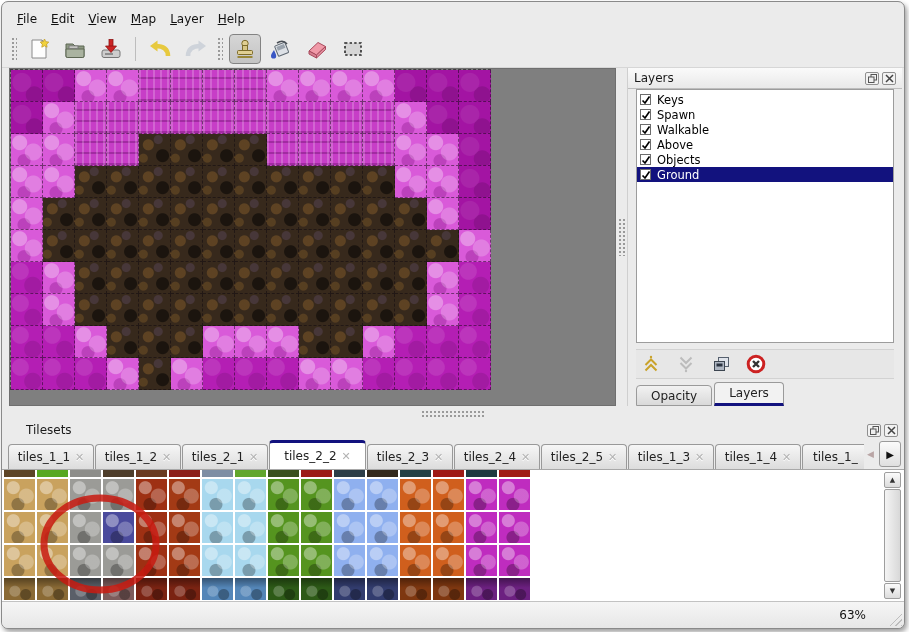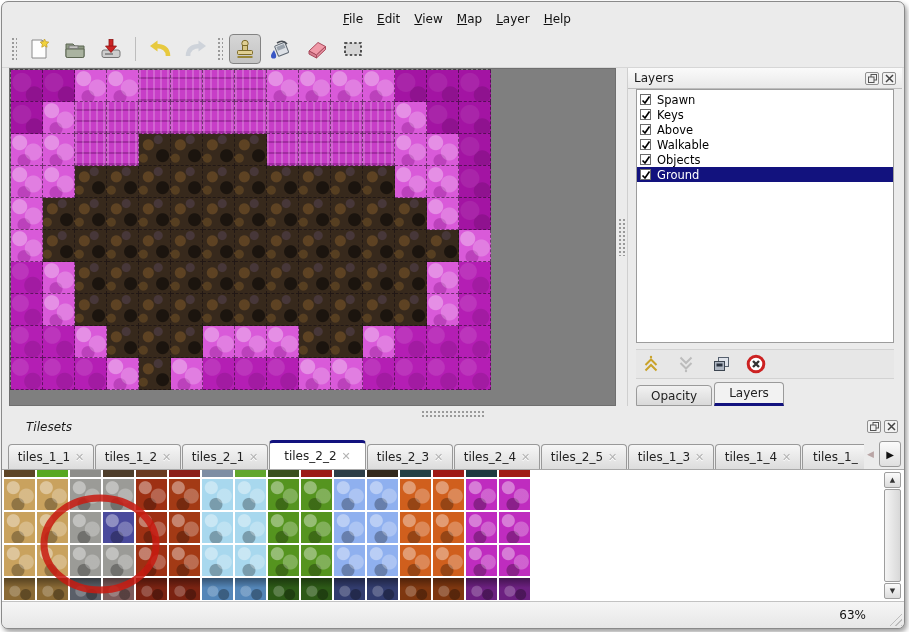--- a/index.html
+++ b/index.html
@@ -1,19 +1,19 @@
 <!DOCTYPE html>
 <html><head>
 <meta charset="utf-8">
 <style>
   html,body{margin:0;padding:0;background:#fff;width:909px;height:632px;font-family:"DejaVu Sans","Liberation Sans",sans-serif;-webkit-font-smoothing:antialiased;}
   *{box-sizing:border-box;}
   .window{position:absolute;left:1px;top:1px;width:904px;height:628px;background:#ebebeb;border:1px solid #8a8a8a;border-radius:7px;box-shadow:2px 3px 5px rgba(0,0,0,.38);overflow:hidden;display:flex;flex-direction:column;}
   
-  .menubar{height:28px;display:flex;align-items:flex-end;padding:0 0 2px 8px;flex-shrink:0;justify-content:center;}
+  .menubar{height:28px;display:flex;align-items:flex-end;padding:0 0 2px 8px;flex-shrink:0;}
   .menu-item{font-size:12px;color:#111;padding:2px 7px;cursor:default;}
   .menu-item .ul{text-decoration:underline;}
   
   .toolbar{height:38px;display:flex;align-items:center;padding-left:6px;flex-shrink:0;border-bottom:1px solid #d6d6d6;}
   .tb-handle{width:7px;height:26px;margin:0 4px 0 2px;background-image:radial-gradient(#9a9a9a 1px,transparent 1.4px);background-size:4px 4px;background-position:1px 1px;}
   .tb-btn{width:32px;height:30px;display:flex;align-items:center;justify-content:center;margin:0 2px;border:1px solid transparent;border-radius:4px;}
   .tb-btn.active{background:linear-gradient(#d6d6d6,#c4c4c4);border:1px solid #838383;}
   .tb-sep{width:1px;height:24px;background:#bdbdbd;margin:0 6px;}
   .tb-icon{display:block;width:24px;height:24px;}
   
@@ -46,21 +46,21 @@
   .layer-btnrow{height:30px;margin:6px 8px 0 8px;border-top:1px solid #d2d2d2;border-bottom:1px solid #d2d2d2;display:flex;align-items:center;gap:13px;padding-left:4px;flex-shrink:0;background:#e7e7e7;}
   .lb-btn{width:22px;height:22px;display:flex;align-items:center;justify-content:center;}
   .panel-tabs{height:27px;display:flex;align-items:flex-end;padding-left:8px;flex-shrink:0;}
   .ptab{font-size:12px;color:#222;padding:3px 14px 2px 14px;border:1px solid #9a9a9a;border-radius:4px 4px 0 0;background:linear-gradient(#f2f2f2,#d9d9d9);margin-right:2px;}
   .ptab.active{background:#f2f2f2;border-bottom:3px solid #12127e;padding-bottom:3px;}
   
   .hsplitter{height:14px;display:flex;align-items:center;justify-content:center;flex-shrink:0;}
   .grip-h{width:64px;height:7px;background-image:radial-gradient(#9a9a9a 1px,transparent 1.4px);background-size:4px 4px;}
   
   .tilesets-panel{height:181px;display:flex;flex-direction:column;flex-shrink:0;}
-  .ts-header{height:20px;display:flex;padding:0 6px 0 24px;flex-shrink:0;font-style:italic;}
+  .ts-header{height:20px;display:flex;align-items:center;padding:0 6px 0 24px;flex-shrink:0;}
   .ts-tabstrip{height:30px;display:flex;align-items:flex-end;padding-left:6px;position:relative;border-bottom:1px solid #a8a8a8;flex-shrink:0;overflow:hidden;}
   .ts-tab{flex-shrink:0;width:86px;height:25px;display:flex;align-items:center;justify-content:center;gap:5px;font-size:12px;color:#222;border:1px solid #999;border-bottom:none;border-radius:4px 4px 0 0;background:linear-gradient(#f6f6f6,#dcdcdc);margin-right:1px;overflow:hidden;white-space:nowrap;}
   .ts-tab.active{width:97px;height:29px;background:#fff;border-top:3px solid #12127e;}
   .ts-tab.truncated{width:62px;border-right:none;border-radius:4px 0 0 0;justify-content:flex-start;padding-left:10px;}
   .tab-close{color:#b3b3b3;font-size:11px;font-weight:bold;text-shadow:0 1px 0 #fff;}
   .ts-scrollbtns{position:absolute;right:3px;bottom:2px;display:flex;gap:2px;}
   .ts-scroll-left{width:13px;height:26px;display:flex;align-items:center;justify-content:center;font-size:9px;color:#b9a5a5;}
   .ts-scroll-right{width:22px;height:26px;border:1px solid #9a9a9a;border-radius:3px;background:linear-gradient(#fbfbfb,#dfdfdf);display:flex;align-items:center;justify-content:center;font-size:10px;color:#111;}
   .ts-content{flex:1;background:#fff;position:relative;overflow:hidden;}
   .ts-grid{position:absolute;left:2px;top:0;display:flex;flex-direction:column;}
@@ -374,45 +374,45 @@
             </svg>
           </span>
       </div>
       <div class="layer-list">
           <div class="layer-row">
             <span class="cb">
               <svg width="10" height="10">
                 <polyline points="1.5,5.5 4,8 8.5,1.5" fill="none" stroke="#000" stroke-width="1.7"></polyline>
               </svg>
             </span>
-            <span>Spawn</span>
+            <span>Keys</span>
           </div>
           <div class="layer-row">
             <span class="cb">
               <svg width="10" height="10">
                 <polyline points="1.5,5.5 4,8 8.5,1.5" fill="none" stroke="#000" stroke-width="1.7"></polyline>
               </svg>
             </span>
-            <span>Keys</span>
+            <span>Spawn</span>
+          </div>
+          <div class="layer-row">
+            <span class="cb">
+              <svg width="10" height="10">
+                <polyline points="1.5,5.5 4,8 8.5,1.5" fill="none" stroke="#000" stroke-width="1.7"></polyline>
+              </svg>
+            </span>
+            <span>Walkable</span>
           </div>
           <div class="layer-row">
             <span class="cb">
               <svg width="10" height="10">
                 <polyline points="1.5,5.5 4,8 8.5,1.5" fill="none" stroke="#000" stroke-width="1.7"></polyline>
               </svg>
             </span>
             <span>Above</span>
-          </div>
-          <div class="layer-row">
-            <span class="cb">
-              <svg width="10" height="10">
-                <polyline points="1.5,5.5 4,8 8.5,1.5" fill="none" stroke="#000" stroke-width="1.7"></polyline>
-              </svg>
-            </span>
-            <span>Walkable</span>
           </div>
           <div class="layer-row">
             <span class="cb">
               <svg width="10" height="10">
                 <polyline points="1.5,5.5 4,8 8.5,1.5" fill="none" stroke="#000" stroke-width="1.7"></polyline>
               </svg>
             </span>
             <span>Objects</span>
           </div>
           <div class="layer-row selected" style="background: rgb(18, 18, 126);">

